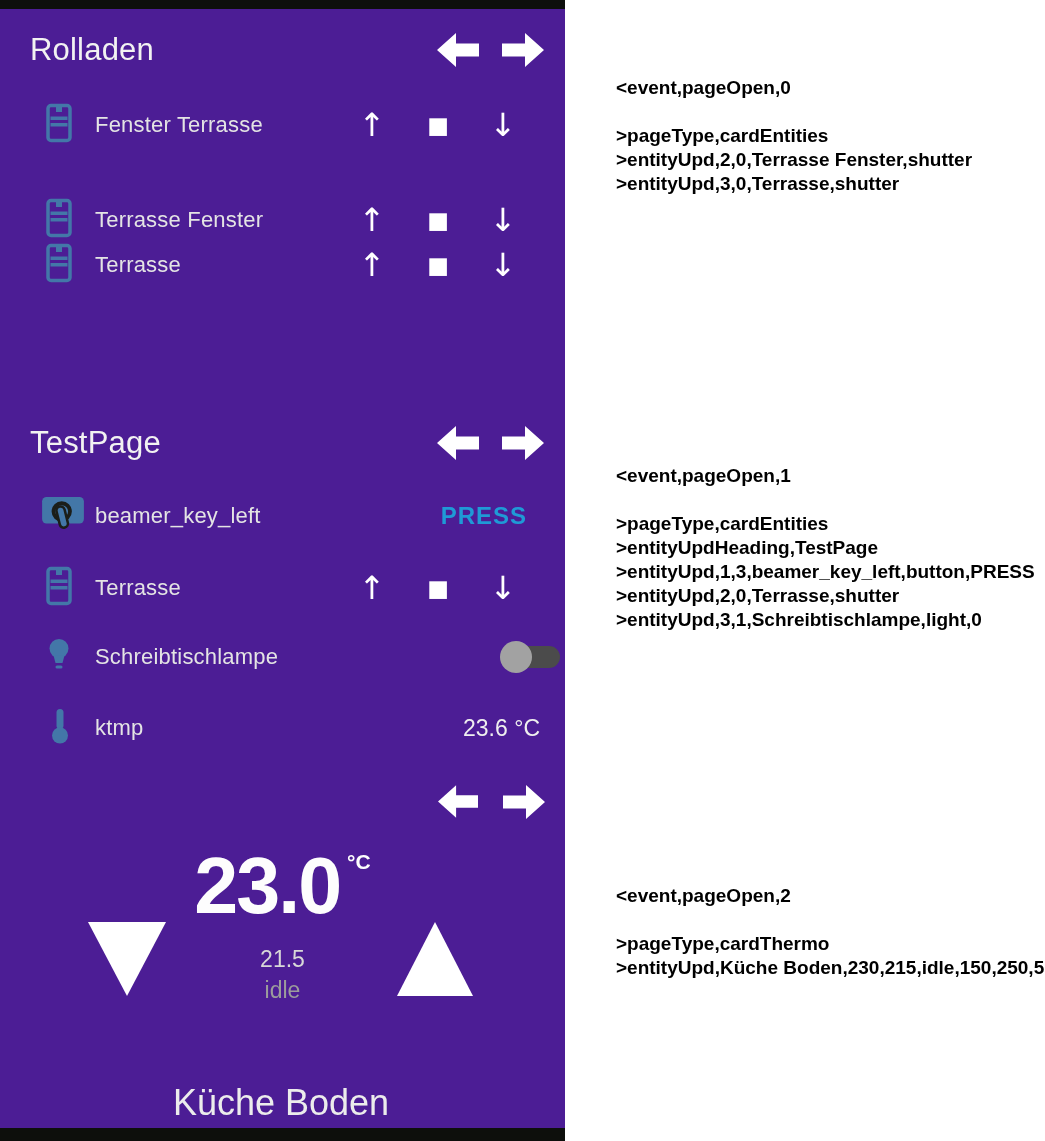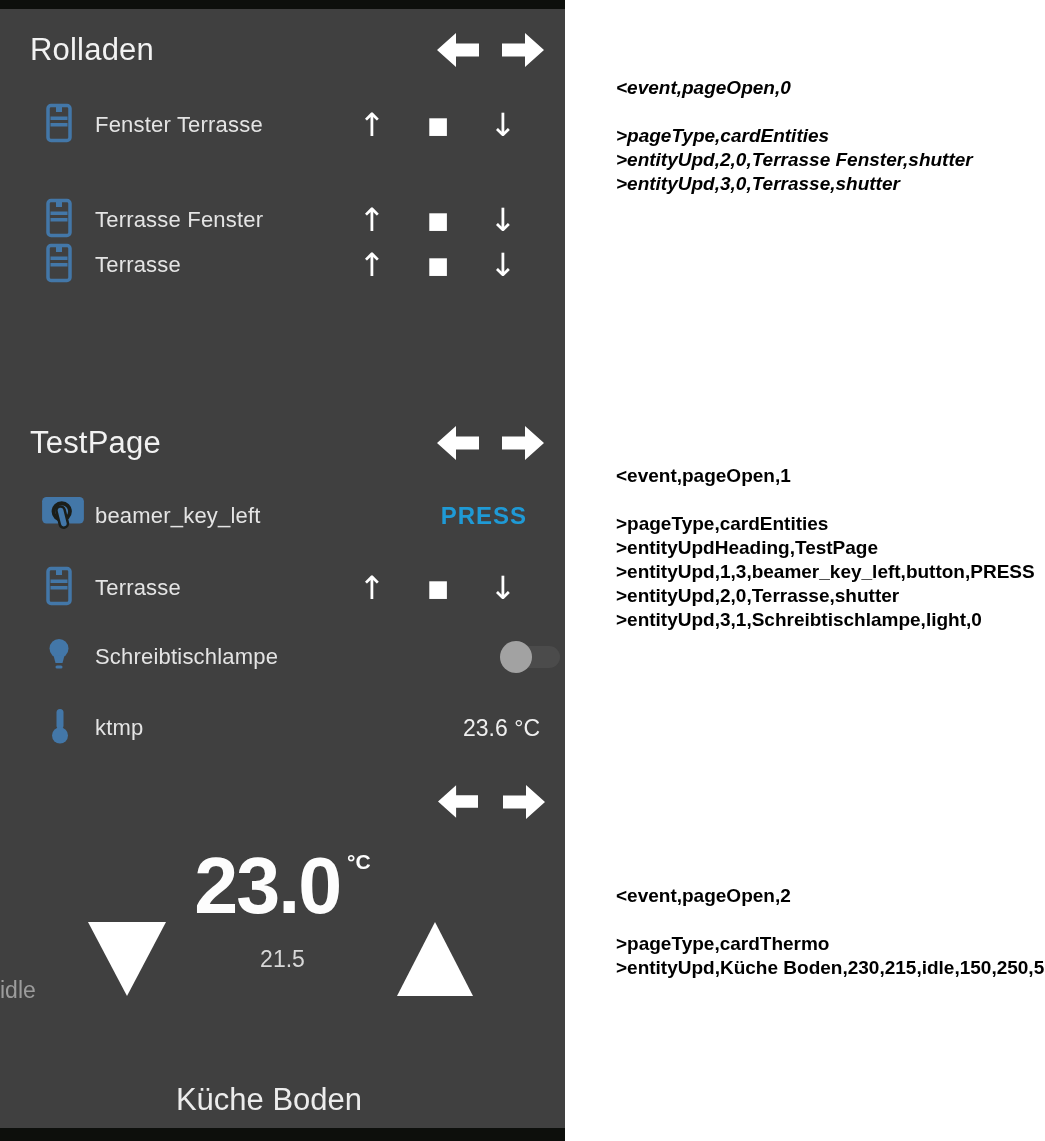--- a/index.html
+++ b/index.html
@@ -1,20 +1,20 @@
 <!DOCTYPE html>
 <html><head>
 <meta charset="utf-8">
 <style>
   html,body{margin:0;padding:0;}
   body{
     width:1045px;height:1141px;position:relative;background:#ffffff;
     font-family:"Liberation Sans", sans-serif;overflow:hidden;
   }
-  .panel{position:absolute;left:0;top:0;width:565px;height:1133px;background:#404040;}
+  .panel{position:absolute;left:0;top:0;width:565px;height:1133px;background:#4c1d95;}
   .strip{position:absolute;left:0;width:565px;background:#0d0f0c;}
   .strip.top{top:0;height:9px;}
   .strip.bottom{top:1128px;height:13px;}
 
   .card-title{
     position:absolute;left:30px;font-size:31px;font-weight:400;color:#f2f2f2;
     line-height:40px;letter-spacing:0.2px;
   }
   .nav-btn{position:absolute;width:42px;height:34px;cursor:pointer;}
   .nav-btn svg{display:block;}
@@ -52,22 +52,22 @@
   }
 
   
   .temp-row{position:absolute;left:0;top:846px;width:565px;text-align:center;line-height:1;white-space:nowrap;}
   .big-temp{font-size:79px;font-weight:700;color:#fdfdfd;letter-spacing:-2px;}
   .temp-unit{font-size:21px;font-weight:700;color:#fdfdfd;display:inline-block;transform:translateY(-44px);margin-left:7px;}
   .tri{position:absolute;width:0;height:0;cursor:pointer;}
   .tri-down{left:88px;top:922px;border-left:39px solid transparent;border-right:39px solid transparent;border-top:74px solid #ffffff;}
   .tri-up{left:397px;top:922px;border-left:38px solid transparent;border-right:38px solid transparent;border-bottom:74px solid #ffffff;}
   .setpoint{position:absolute;left:0;top:946px;width:565px;text-align:center;font-size:23px;color:#d8d8d8;}
-  .hvac-state{position:absolute;left:0;top:977px;width:565px;font-size:23px;color:#9c9c9c;}
-  .thermo-name{position:absolute;left:4px;top:1082px;width:530px;text-align:center;font-size:31px;color:#ececec;}
+  .hvac-state{position:absolute;left:0;top:977px;width:565px;text-align:center;font-size:23px;color:#9c9c9c;}
+  .thermo-name{position:absolute;left:16px;top:1082px;width:530px;text-align:center;font-size:36px;color:#ececec;}
 
   
   .pblock{position:absolute;left:616px;color:#000;font-weight:700;font-size:19px;}
   .pline{height:24px;line-height:24px;white-space:pre;}
 </style>
 </head>
 <body>
 
 <div class="panel">
   <div class="strip top"></div>
@@ -219,21 +219,21 @@
     <div class="tri tri-up"></div>
 
     <div class="setpoint">21.5</div>
     <div class="hvac-state">idle</div>
     <div class="thermo-name">Küche Boden</div>
   </div>
 
   <div class="strip bottom"></div>
 </div>
 
-<div class="pblock" style="top:76px;font-style:italic;">
+<div class="pblock" style="top:76px;">
   <div class="pline">&lt;event,pageOpen,0</div>
   <div class="pline"></div>
   <div class="pline">&gt;pageType,cardEntities</div>
   <div class="pline">&gt;entityUpd,2,0,Terrasse Fenster,shutter</div>
   <div class="pline">&gt;entityUpd,3,0,Terrasse,shutter</div>
 </div>
 
 <div class="pblock" style="top:464px;">
   <div class="pline">&lt;event,pageOpen,1</div>
   <div class="pline"></div>

